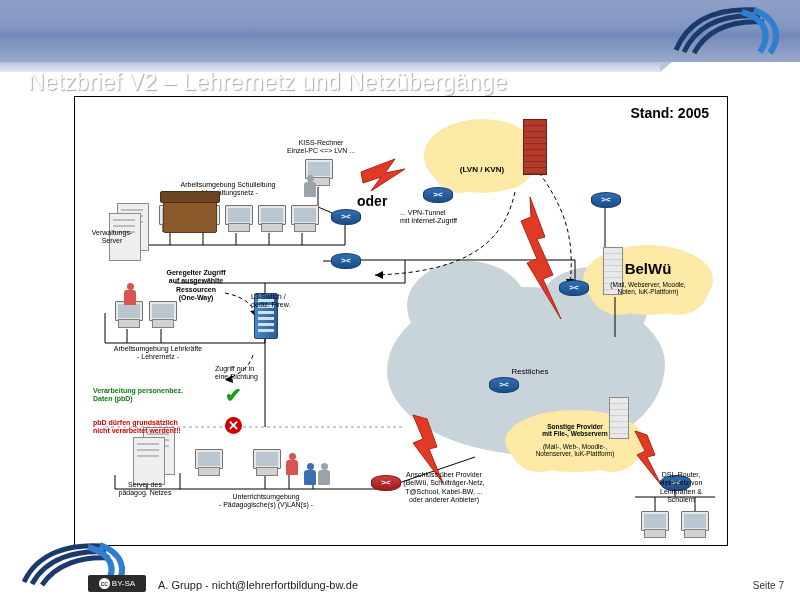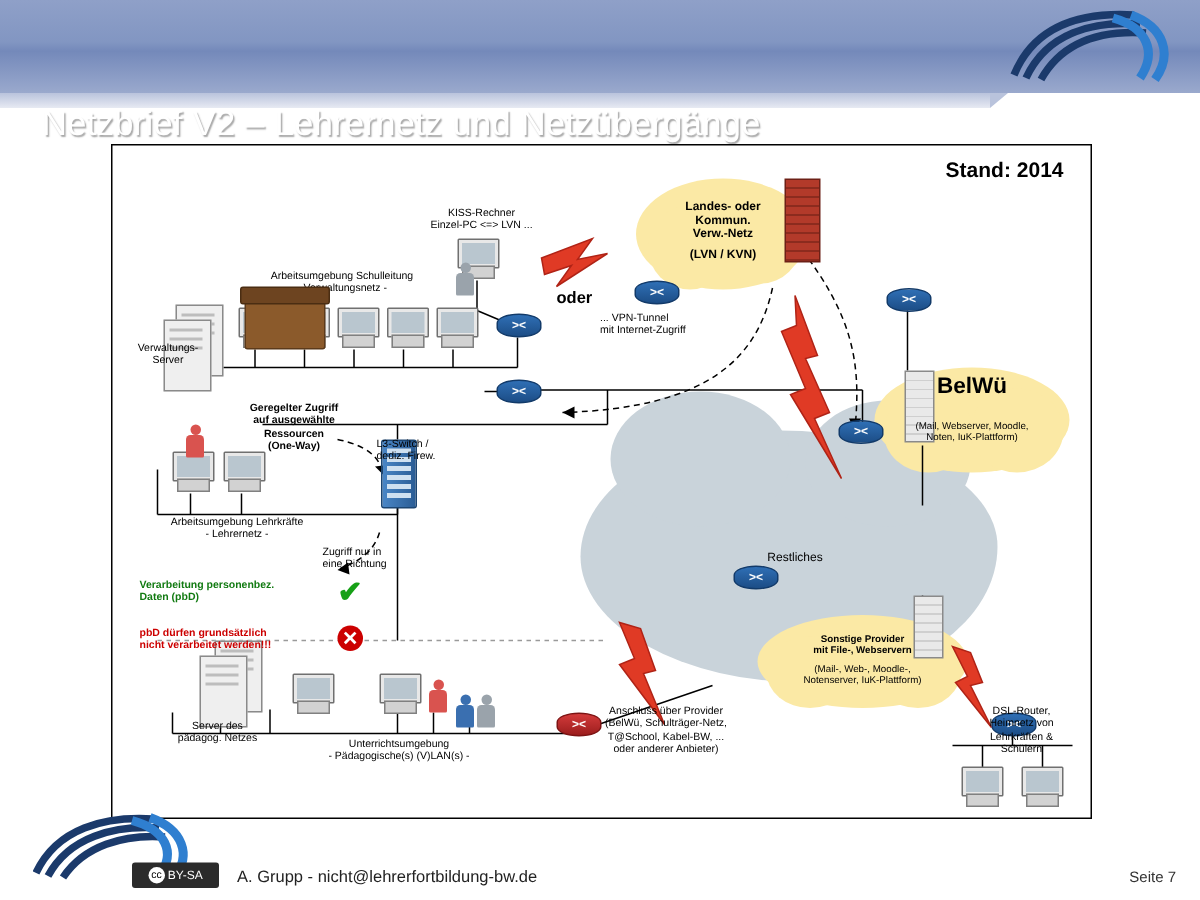--- a/index.html
+++ b/index.html
@@ -166,33 +166,30 @@
     <path d="M12 46 C 26 16, 56 8, 88 10" stroke="#1b3a6b" stroke-width="5" fill="none"></path>
     <path d="M22 47 C 36 22, 62 14, 92 16" stroke="#1b3a6b" stroke-width="5" fill="none"></path>
     <path d="M70 6 C 92 12, 100 28, 88 46" stroke="#2f7fd0" stroke-width="6" fill="none"></path>
     <path d="M82 4 C 104 12, 110 30, 98 47" stroke="#2f7fd0" stroke-width="6" fill="none"></path>
   </svg>
 </div>
 <div class="header-fold"></div>
 
 <div class="diagram">
 
-  <div class="stand">Stand: 2014</div>
+  <div class="stand">Stand: 2005</div>
 
   <div class="cloud cloud-internet"></div>
   <div class="cloud-label" style="left:400px;top:270px;width:110px;font-size:8px;color:#000;text-align:center;">Restliches</div>
 
   <div class="cloud cloud-yellow cl-lvn"></div>
-  <div class="cloud-label tb" style="left:352px;top:36px;width:110px;font-size:8px;white-space:pre-line;">Landes- oder
-Kommun.
-Verw.-Netz</div>
   <div class="cloud-label tb" style="left:352px;top:68px;width:110px;font-size:8px;">(LVN / KVN)</div>
 
   <div class="cloud cloud-yellow cl-belwue"></div>
-  <div class="cloud-label tb" style="left:510px;top:152px;width:126px;font-size:15px;">BelWü</div>
+  <div class="cloud-label tb" style="left:510px;top:163px;width:126px;font-size:15px;">BelWü</div>
   <div class="cloud-label" style="left:510px;top:184px;width:126px;font-size:6.5px;white-space:pre-line;">(Mail, Webserver, Moodle,
 Noten, IuK-Plattform)</div>
 
   <div class="cloud cloud-yellow cl-prov"></div>
   <div class="cloud-label tb" style="left:432px;top:326px;width:136px;font-size:6.5px;white-space:pre-line;">Sonstige Provider
 mit File-, Webservern</div>
   <div class="cloud-label" style="left:432px;top:346px;width:136px;font-size:6.5px;white-space:pre-line;">(Mail-, Web-, Moodle-,
 Notenserver, IuK-Plattform)</div>
 
   <svg class="overlay">
@@ -383,21 +380,21 @@
   <div class="pc" style="left:606px;top:414px;">
       <div class="screen"></div>
       <div class="base"></div>
     </div>
 
   <div class="checkmark" style="left:150px;top:288px;">✔</div>
   <div class="crossmark" style="left:150px;top:320px;">✕</div>
 
   <div class="t tc" style="left:196px;top:42px;width:100px;white-space:pre-line;">KISS-Rechner
 Einzel-PC &lt;=&gt; LVN ...</div>
-  <div class="t tb" style="left:296px;top:96px;font-size:11px;">oder</div>
+  <div class="t tb" style="left:282px;top:96px;font-size:14px;">oder</div>
   <div class="t" style="left:325px;top:112px;width:96px;white-space:pre-line;">... VPN-Tunnel
 mit Internet-Zugriff</div>
   <div class="t tc" style="left:78px;top:84px;width:150px;white-space:pre-line;">Arbeitsumgebung Schulleitung
 - Verwaltungsnetz -</div>
   <div class="t tc" style="left:6px;top:132px;width:62px;white-space:pre-line;">Verwaltungs-
 Server</div>
   <div class="t tb tc" style="left:76px;top:172px;width:90px;white-space:pre-line;">Geregelter Zugriff
 auf ausgewählte
 Ressourcen
 (One-Way)</div>

